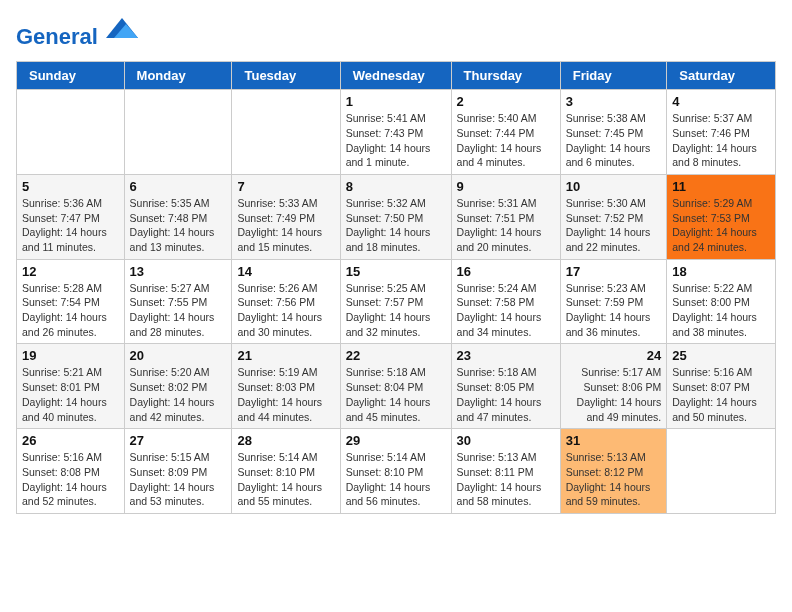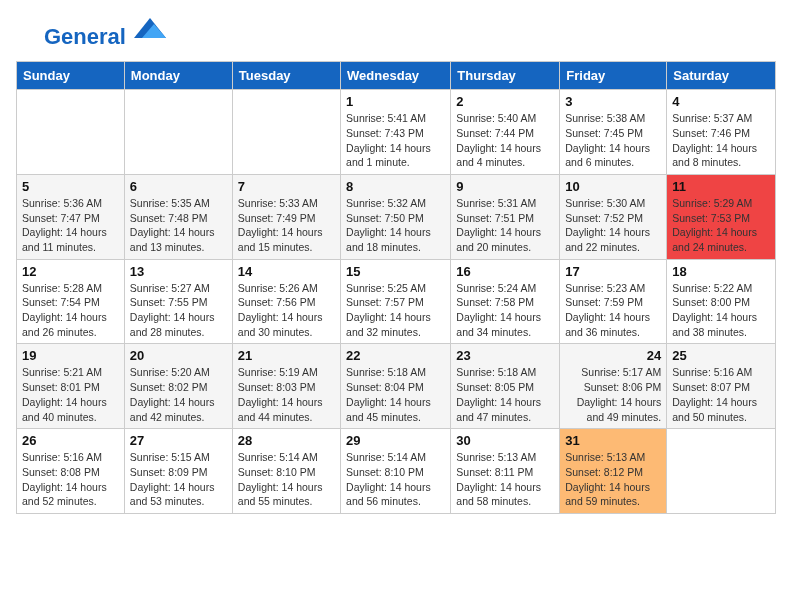--- a/index.html
+++ b/index.html
@@ -8,21 +8,20 @@
       background: #fff;
       width: 792px;
       min-height: 612px;
       padding: 16px;
     }
     .header {
       display: flex;
       justify-content: space-between;
       align-items: flex-start;
       margin-bottom: 12px;
-      margin-left: 28px;
     }
     .logo {
       display: flex;
       align-items: center;
     }
     .logo-text {
       font-size: 22px;
       font-weight: bold;
       color: #1a1a2e;
       line-height: 1.1;
@@ -50,21 +49,21 @@
     }
     table {
       width: 100%;
       border-collapse: collapse;
       font-size: 11px;
     }
     thead tr th {
       background-color: #1565c0;
       color: #fff;
       text-align: left;
-      padding: 6px 6px;
+      padding: 6px 12px;
       font-size: 13px;
       font-weight: bold;
       border: 1px solid #ccc;
     }
     tbody tr td {
       border: 1px solid #ccc;
       vertical-align: top;
       padding: 4px 5px;
       width: 113px;
       min-height: 80px;
@@ -165,21 +164,21 @@
           <div class="day-detail">Sunrise: 5:32 AM<br>Sunset: 7:50 PM<br>Daylight: 14 hours and 18 minutes.</div>
         </td>
         <td style="background-color: rgb(245, 245, 245);">
           <span class="day-num">9</span>
           <div class="day-detail">Sunrise: 5:31 AM<br>Sunset: 7:51 PM<br>Daylight: 14 hours and 20 minutes.</div>
         </td>
         <td style="background-color: rgb(245, 245, 245);">
           <span class="day-num">10</span>
           <div class="day-detail">Sunrise: 5:30 AM<br>Sunset: 7:52 PM<br>Daylight: 14 hours and 22 minutes.</div>
         </td>
-        <td style="background-color: #ef4444;">
+        <td style="background-color: #f97316;">
           <span class="day-num">11</span>
           <div class="day-detail">Sunrise: 5:29 AM<br>Sunset: 7:53 PM<br>Daylight: 14 hours and 24 minutes.</div>
         </td>
       </tr>
       <tr>
         <td style="background-color: rgb(255, 255, 255);">
           <span class="day-num">12</span>
           <div class="day-detail">Sunrise: 5:28 AM<br>Sunset: 7:54 PM<br>Daylight: 14 hours and 26 minutes.</div>
         </td>
         <td style="background-color: rgb(255, 255, 255);">

